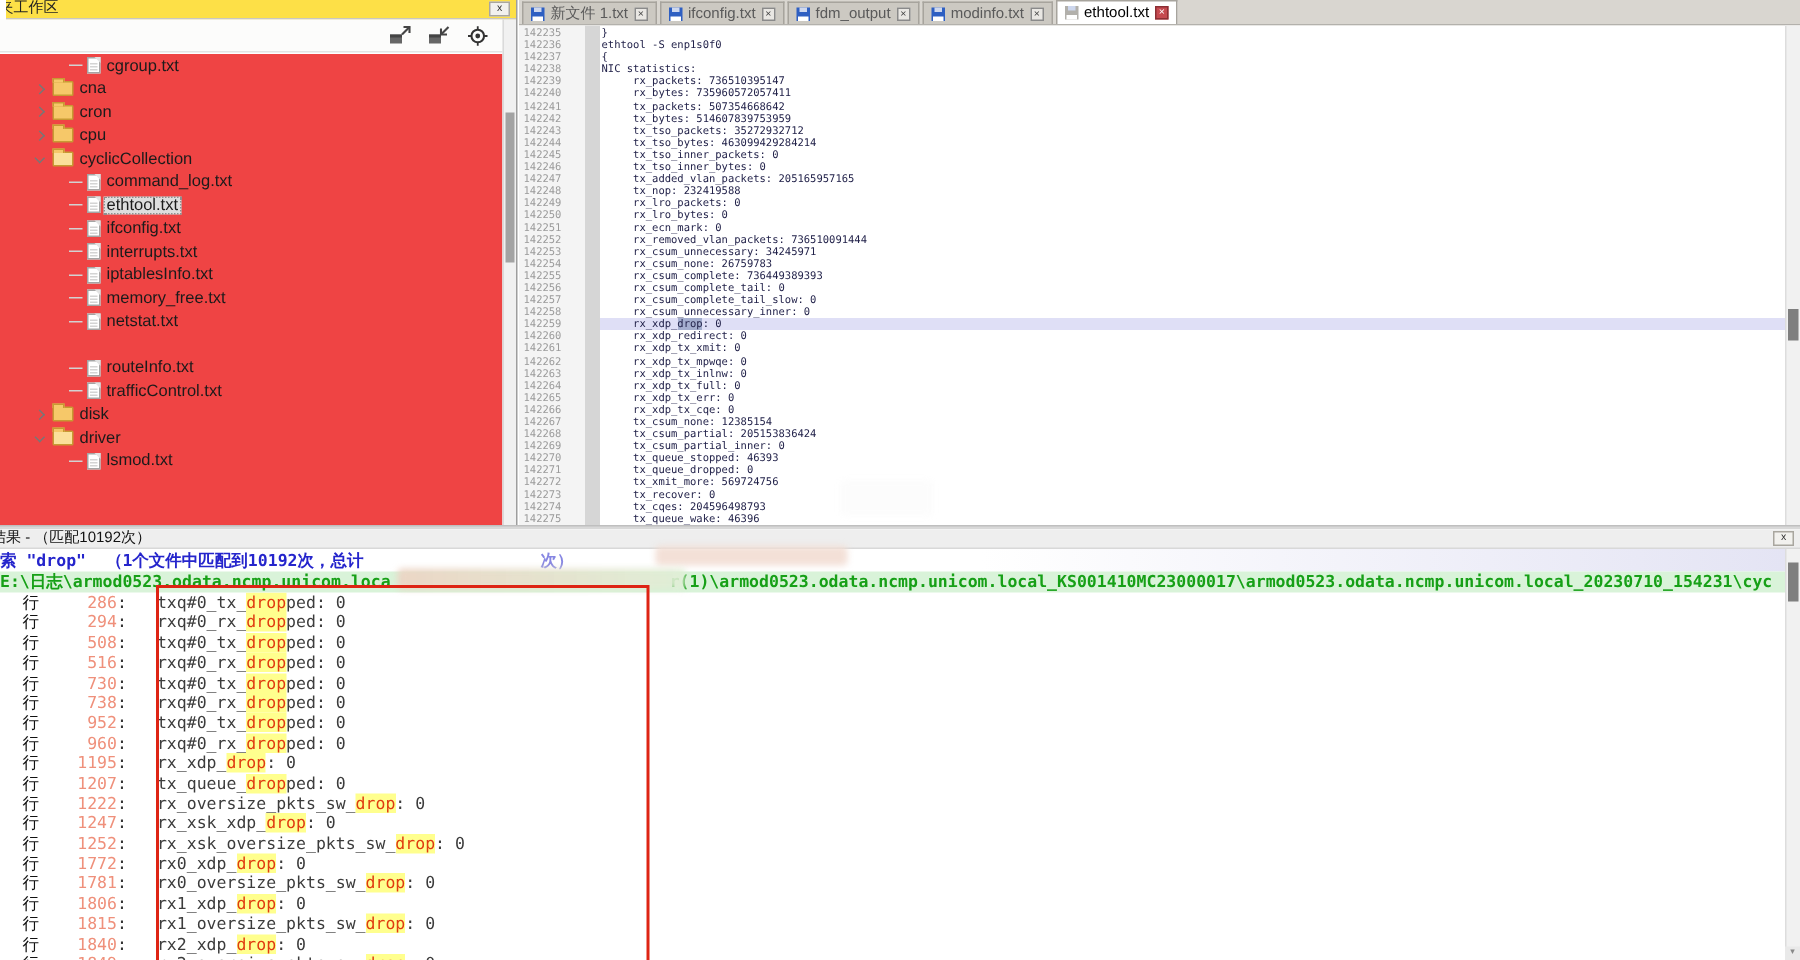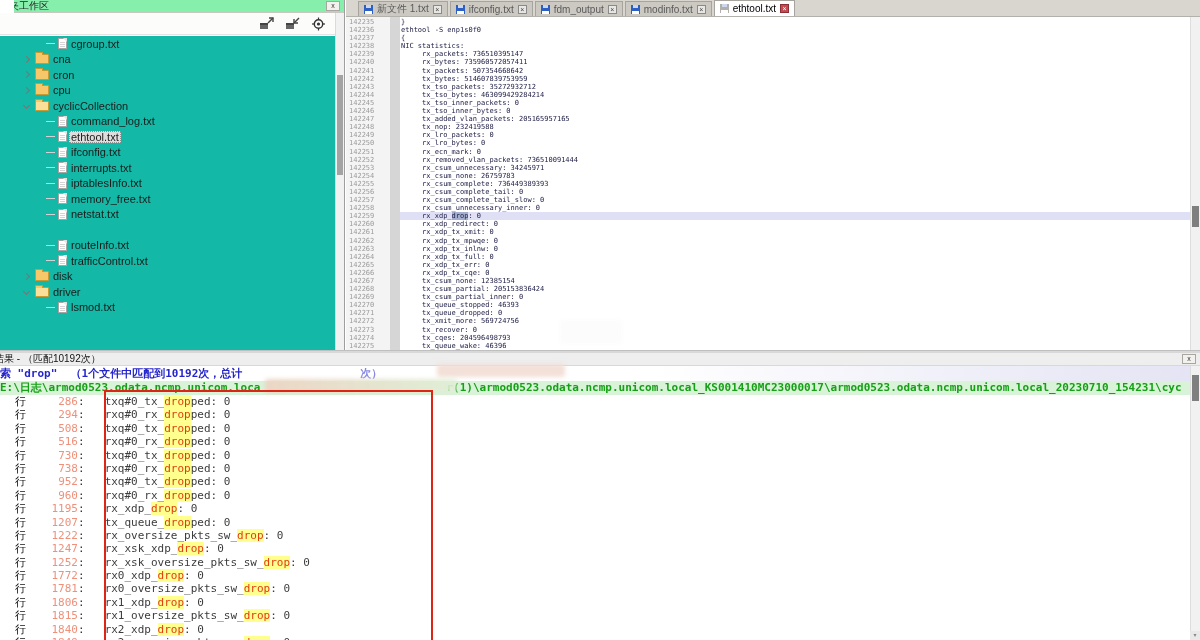--- a/index.html
+++ b/index.html
@@ -2,26 +2,26 @@
 <html><head>
 <meta charset="utf-8">
 <style>
   html,body{margin:0;padding:0;overflow:hidden;background:#fff;}
   *{box-sizing:border-box;}
   .screen{position:relative;width:1200px;height:640px;background:#ffffff;overflow:hidden;
           font-family:"Liberation Sans",sans-serif;cursor:default;}
 
   
   .left-panel{position:absolute;left:0;top:0;width:345px;height:350px;background:#fff;border-right:1px solid #9e9e9e;overflow:hidden;}
-  .panel-header{position:absolute;left:14px;top:0;right:0;height:13px;background:#86efac;border-bottom:1px solid #c9c7c2;font-size:10px;line-height:12px;color:#222;white-space:nowrap;overflow:hidden;}
+  .panel-header{position:absolute;left:4px;top:0;right:0;height:13px;background:#fde047;border-bottom:1px solid #c9c7c2;font-size:10px;line-height:12px;color:#222;white-space:nowrap;overflow:hidden;}
   .panel-title{display:inline-block;margin-left:-5px;}
   .panel-close{position:absolute;right:4px;top:1px;width:14px;height:10px;background:#f2f1ee;border:1px solid #a9a69f;font-size:7px;line-height:8px;text-align:center;color:#333;}
   .panel-toolbar{position:absolute;left:0;top:13px;right:9px;height:22px;background:#fcfcfb;border-bottom:1px solid #e3e3e3;display:flex;justify-content:flex-end;align-items:center;gap:10px;padding-right:8px;}
   .tb-icon{width:16px;height:14px;display:inline-block;}
-  .tree{position:absolute;left:0;top:36px;right:9px;bottom:0;background:#14b8a6;overflow:hidden;font-size:11px;color:#1b1b1b;text-align:right;}
+  .tree{position:absolute;left:0;top:36px;right:9px;bottom:0;background:#ef4444;overflow:hidden;font-size:11px;color:#1b1b1b;text-align:right;}
   .tree-row{height:15.5px;display:flex;align-items:center;white-space:nowrap;}
   .tree-row.d2{padding-left:24px;}
   .tree-row.d3{padding-left:46px;}
   .tlabel{margin-left:4px;}
   .tree-row.selected .tlabel{background:#dedede;outline:1px dotted #8f8f8f;outline-offset:-1px;padding:0 2px;margin-left:2px;}
   .chev{width:5px;height:5px;border-right:1px solid #777;border-bottom:1px solid #777;display:inline-block;margin-right:6px;flex:none;}
   .chev.collapsed{transform:rotate(-45deg);}
   .chev.expanded{transform:rotate(45deg);}
   .tick{width:9px;height:1px;background:#d2d2d2;display:inline-block;margin-right:3px;flex:none;}
   .ic-folder{width:14px;height:10px;background:#f6c869;border:1px solid #c79a33;border-radius:1px;position:relative;display:inline-block;flex:none;}
@@ -29,21 +29,21 @@
   .ic-folder.open{background:#fbe09a;}
   .ic-file{width:9px;height:11px;background:#fff;border:1px solid #a5a5a5;position:relative;display:inline-block;flex:none;}
   .ic-file::before{content:'';position:absolute;right:-1px;top:-1px;border-top:4px solid #e2e2e2;border-left:4px solid transparent;}
   .ic-file::after{content:'';position:absolute;left:1px;top:3px;width:5px;height:1px;background:#d4d4d4;box-shadow:0 2px 0 #d4d4d4,0 4px 0 #d4d4d4;}
   .vsb{position:absolute;right:0;top:13px;bottom:0;width:9px;background:#f1f1f1;border-left:1px solid #dadada;}
   .vsb .thumb{position:absolute;left:1px;right:1px;background:#a3a3a3;}
   .left-thumb{top:62px;height:100px;}
 
   
   .editor-panel{position:absolute;left:346px;top:0;right:0;height:350px;overflow:hidden;background:#fff;}
-  .tab-bar{position:absolute;left:0;top:0;right:0;height:17px;background:#d9d6d0;border-bottom:1px solid #b3b1ac;display:flex;align-items:flex-end;padding-left:12px;gap:2px;}
+  .tab-bar{position:absolute;left:0;top:0;right:0;height:17px;background:#d9d6d0;border-bottom:1px solid #b3b1ac;display:flex;align-items:flex-end;padding-left:2px;gap:2px;}
   .tab{height:15px;display:flex;align-items:center;gap:4px;padding:0 5px;background:#ccc9c2;border:1px solid #a7a49d;border-bottom:none;font-size:10px;color:#5a5a5a;white-space:nowrap;}
   .tab.active{background:#fff;color:#000;height:16px;}
   .floppy{width:9px;height:9px;background:#2e5fc2;display:inline-block;position:relative;flex:none;}
   .floppy::before{content:'';position:absolute;left:2px;top:0;width:5px;height:3px;background:#cdd7ee;}
   .floppy::after{content:'';position:absolute;left:1px;bottom:0;width:7px;height:3px;background:#fff;}
   .floppy.gray{background:#b2b0ab;}
   .tclose{width:9px;height:9px;border:1px solid #8a8a8a;background:#e9e7e3;font-size:7px;line-height:7px;text-align:center;color:#444;flex:none;}
   .tab.active .tclose{background:#c64a50;border-color:#8c2f34;color:#fff;}
   .editor-body{position:absolute;left:0;top:17px;right:0;bottom:0;background:#fff;overflow:hidden;}
   .gutter-bg{position:absolute;left:0;top:0;width:44px;bottom:0;background:#f4f4f4;}

